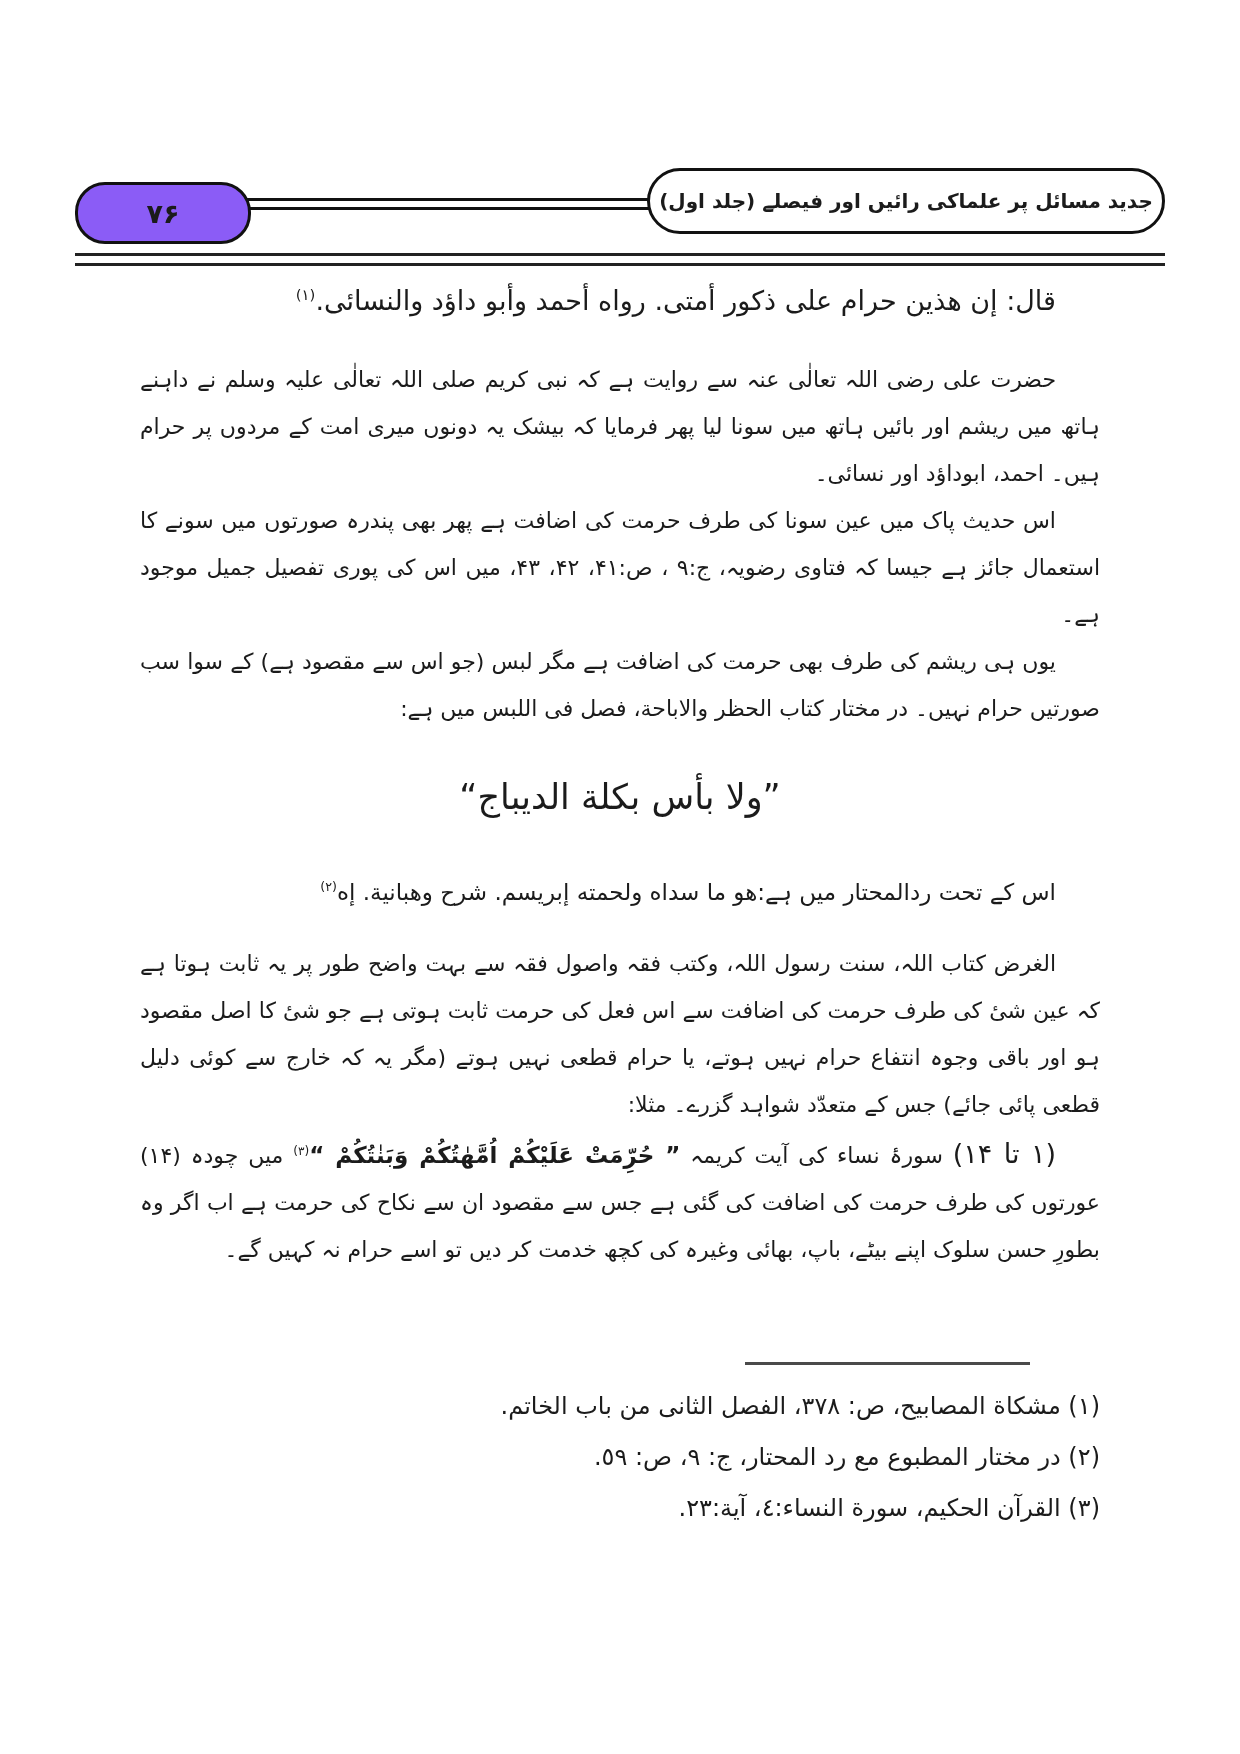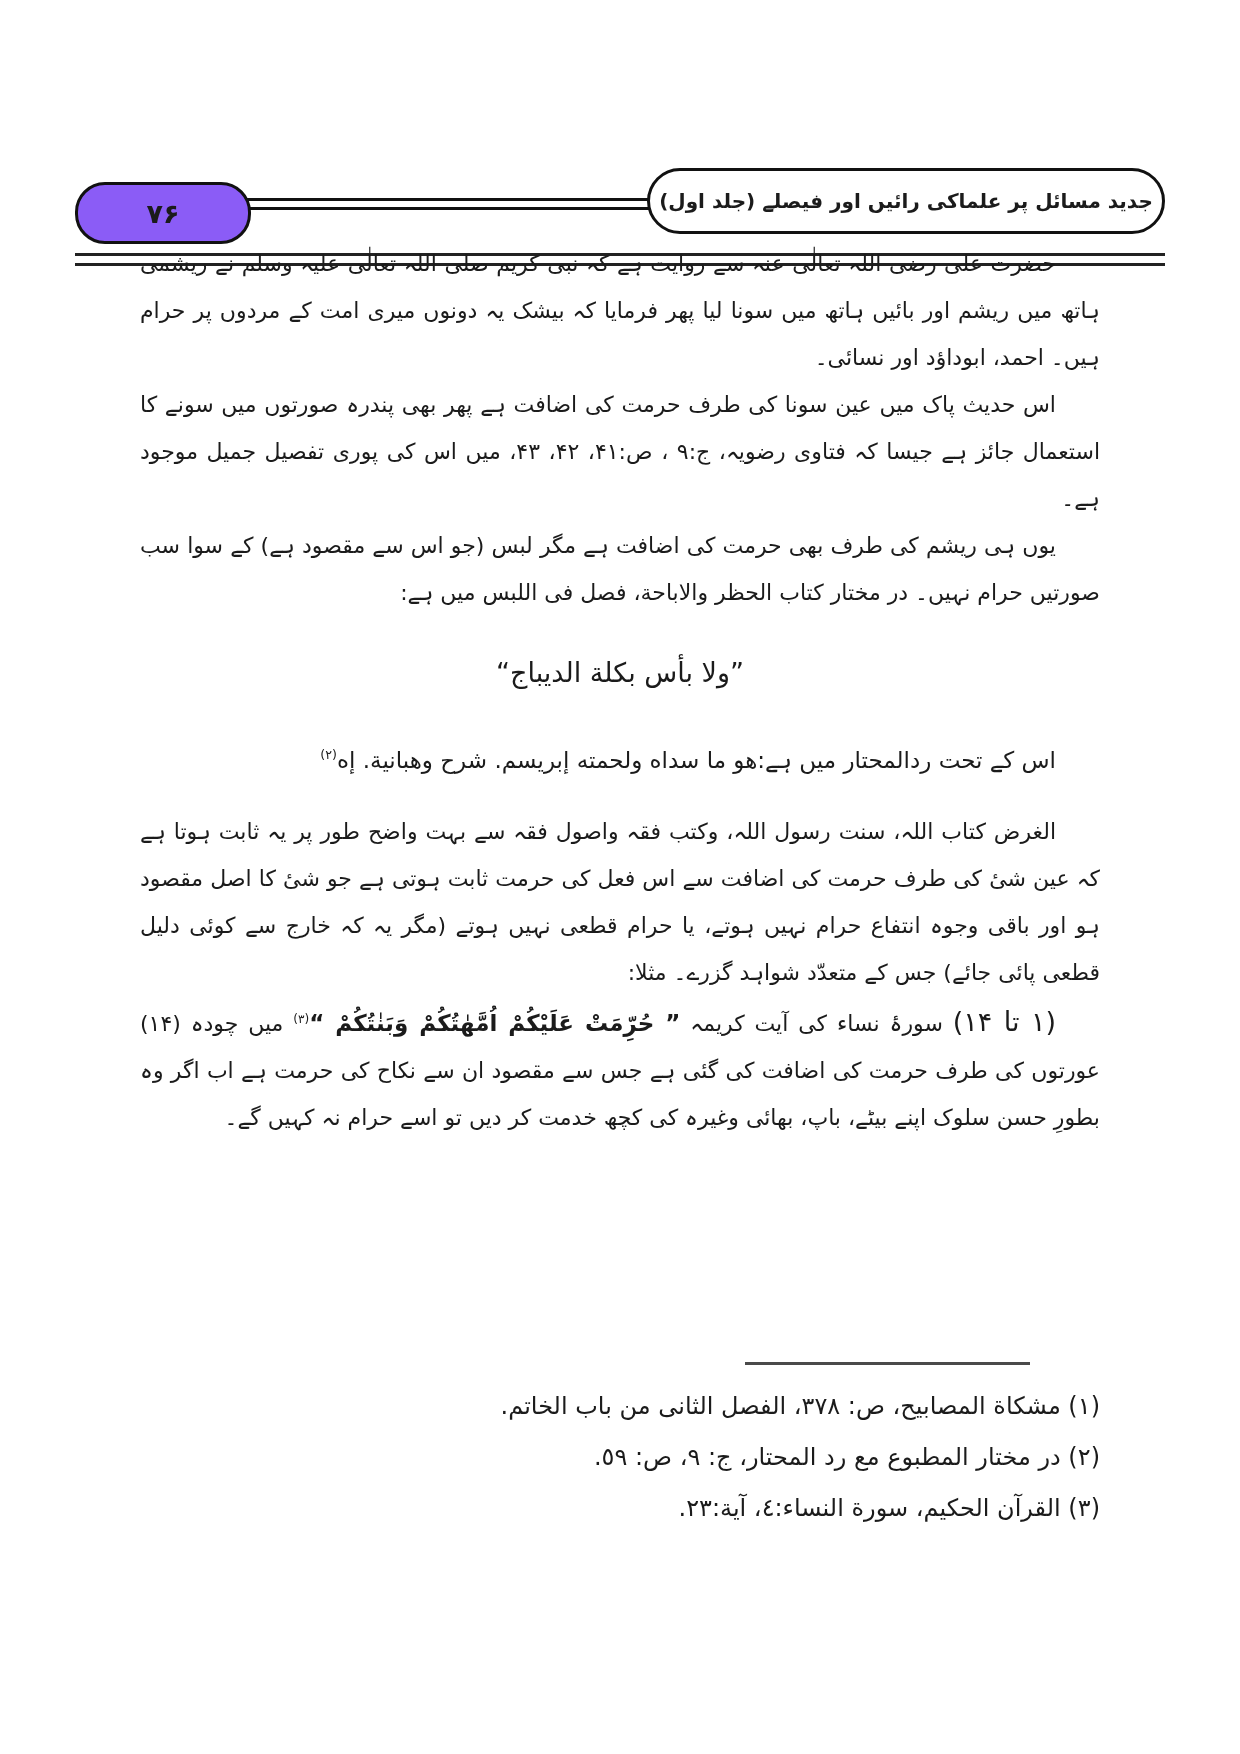--- a/index.html
+++ b/index.html
@@ -42,21 +42,21 @@
     font-size:22px;line-height:47px;
     text-align:justify;
   }
   .para{margin:0;text-indent:44px;}
   .arabic-line{
     text-align:right;text-indent:44px;
     font-size:27px;line-height:56px;
   }
   .arabic-quote{
     text-align:center;text-indent:0;
-    font-size:27px;line-height:60px;
+    font-size:35px;line-height:60px;
   }
   .radd-line{text-align:right;text-indent:44px;font-size:23px;line-height:50px;}
   .pt-head{font-weight:normal;font-size:27px;letter-spacing:1px;}
   .verse{font-weight:bold;font-size:23px;}
   .fn-marker{vertical-align:super;font-size:0.55em;font-weight:normal;}
   
   .footnotes{
     position:absolute;top:1362px;left:140px;right:140px;
     direction:rtl;text-align:right;
     font-size:24px;line-height:51px;
@@ -78,22 +78,23 @@
       <span>۷۶</span>
     </div>
     <div class="title-pill">
       <span>جدید مسائل پر علماکی رائیں اور فیصلے (جلد اول)</span>
     </div>
   </div>
   <div class="top-rule"></div>
 
   <div class="body-text">
 
+    <p class="arabic-line"><span>قال: إن هذين حرام على ذكور أمتى. رواه أحمد وأبو داؤد والنسائى.</span><span class="fn-marker">(۱)</span></p>
 
-    <p class="para">حضرت علی رضی اللہ تعالٰی عنہ سے روایت ہے کہ نبی کریم صلی اللہ تعالٰی علیہ وسلم نے ریشمی ہاتھ میں ریشم اور بائیں ہاتھ میں سونا لیا پھر فرمایا کہ بیشک یہ دونوں میری امت کے مردوں پر حرام ہیں۔ احمد، ابوداؤد اور نسائی۔</p>
+    <p class="para">حضرت علی رضی اللہ تعالٰی عنہ سے روایت ہے کہ نبی کریم صلی اللہ تعالٰی علیہ وسلم نے داہنے ہاتھ میں ریشم اور بائیں ہاتھ میں سونا لیا پھر فرمایا کہ بیشک یہ دونوں میری امت کے مردوں پر حرام ہیں۔ احمد، ابوداؤد اور نسائی۔</p>
 
     <p class="para">اس حدیث پاک میں عین سونا کی طرف حرمت کی اضافت ہے پھر بھی پندرہ صورتوں میں سونے کا استعمال جائز ہے جیسا کہ فتاوی رضویہ، ج:۹ ، ص:۴۱، ۴۲، ۴۳، میں اس کی پوری تفصیل جمیل موجود ہے۔</p>
 
     <p class="para">یوں ہی ریشم کی طرف بھی حرمت کی اضافت ہے مگر لبس (جو اس سے مقصود ہے) کے سوا سب صورتیں حرام نہیں۔ در مختار کتاب الحظر والاباحة، فصل فی اللبس میں ہے:</p>
 
     <p class="arabic-quote">”ولا بأس بكلة الديباج“</p>
 
     <p class="radd-line"><span>اس کے تحت ردالمحتار میں ہے:هو ما سداه ولحمته إبريسم. شرح وهبانية. إه</span><span class="fn-marker">(۲)</span></p>
 
 

